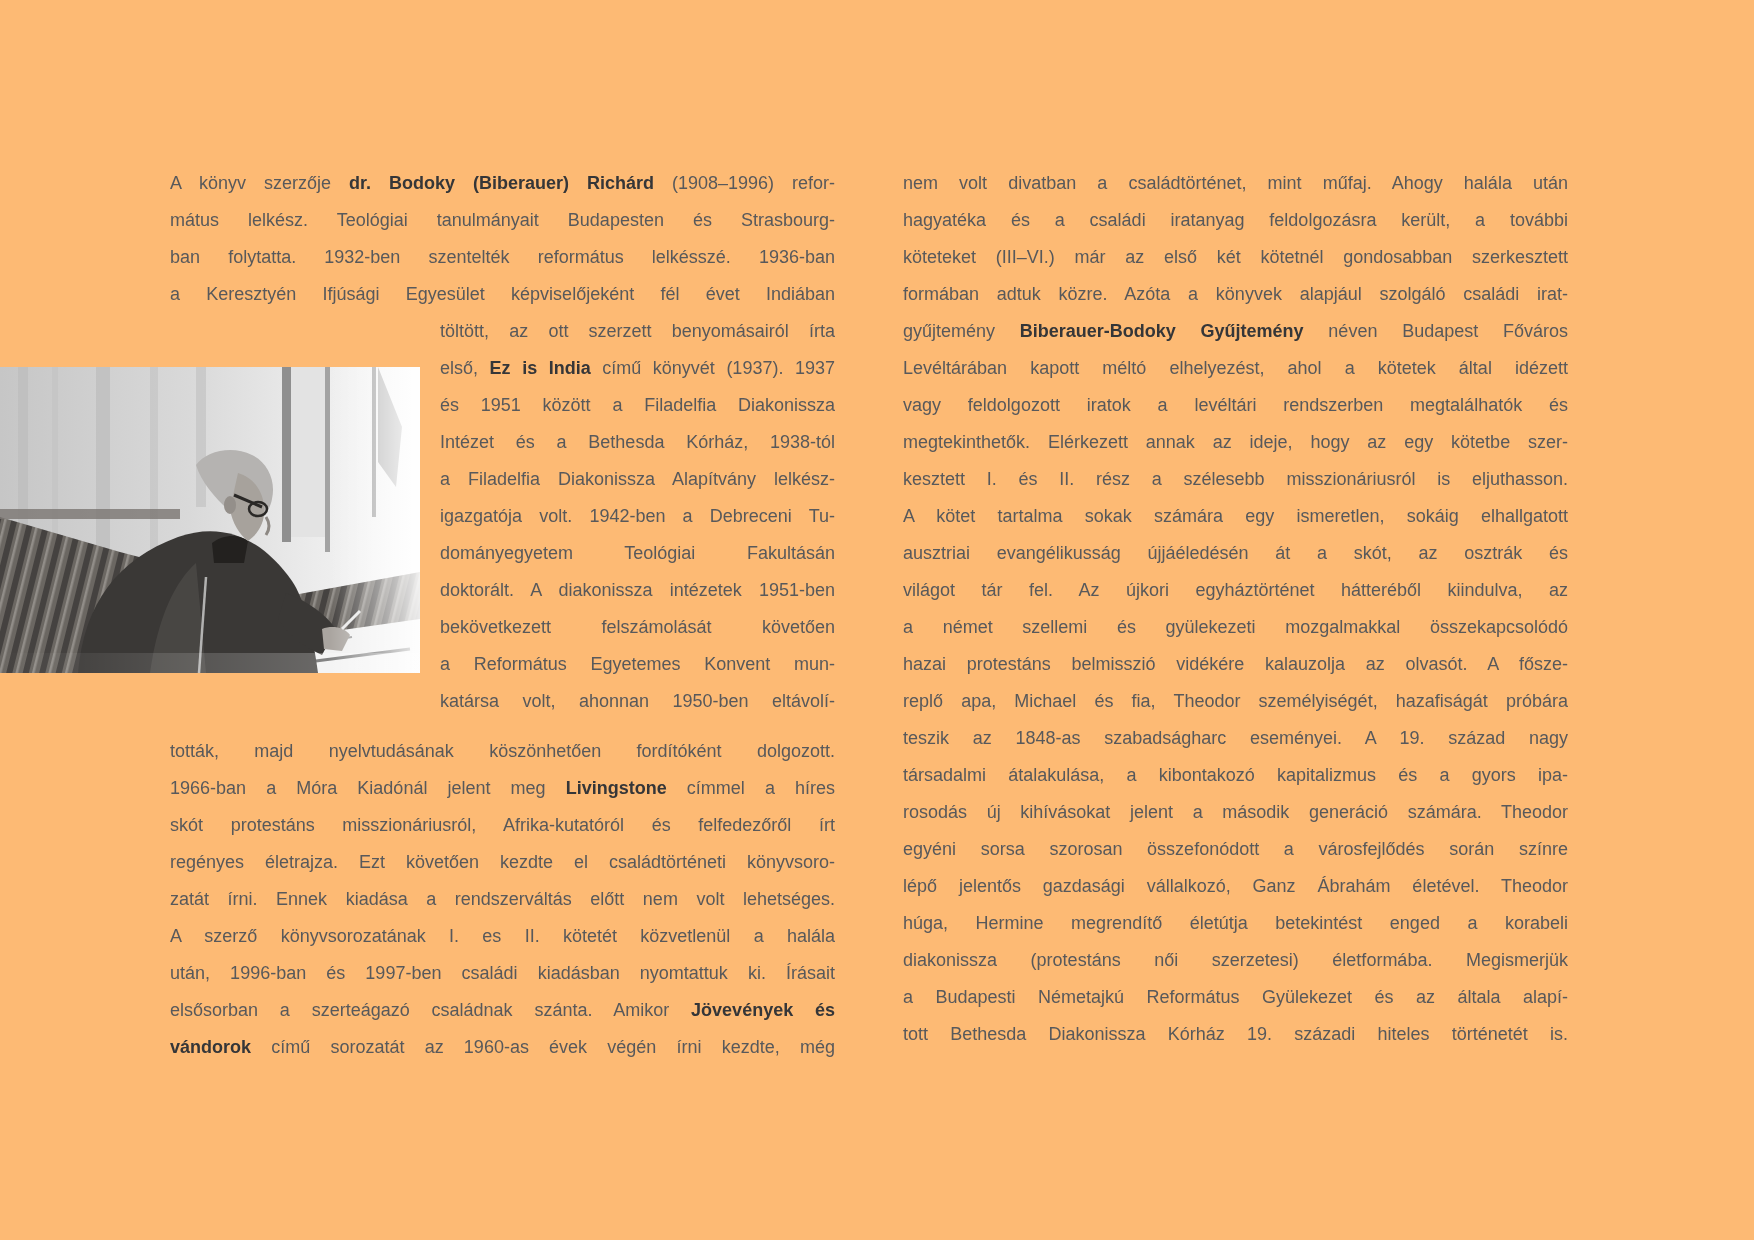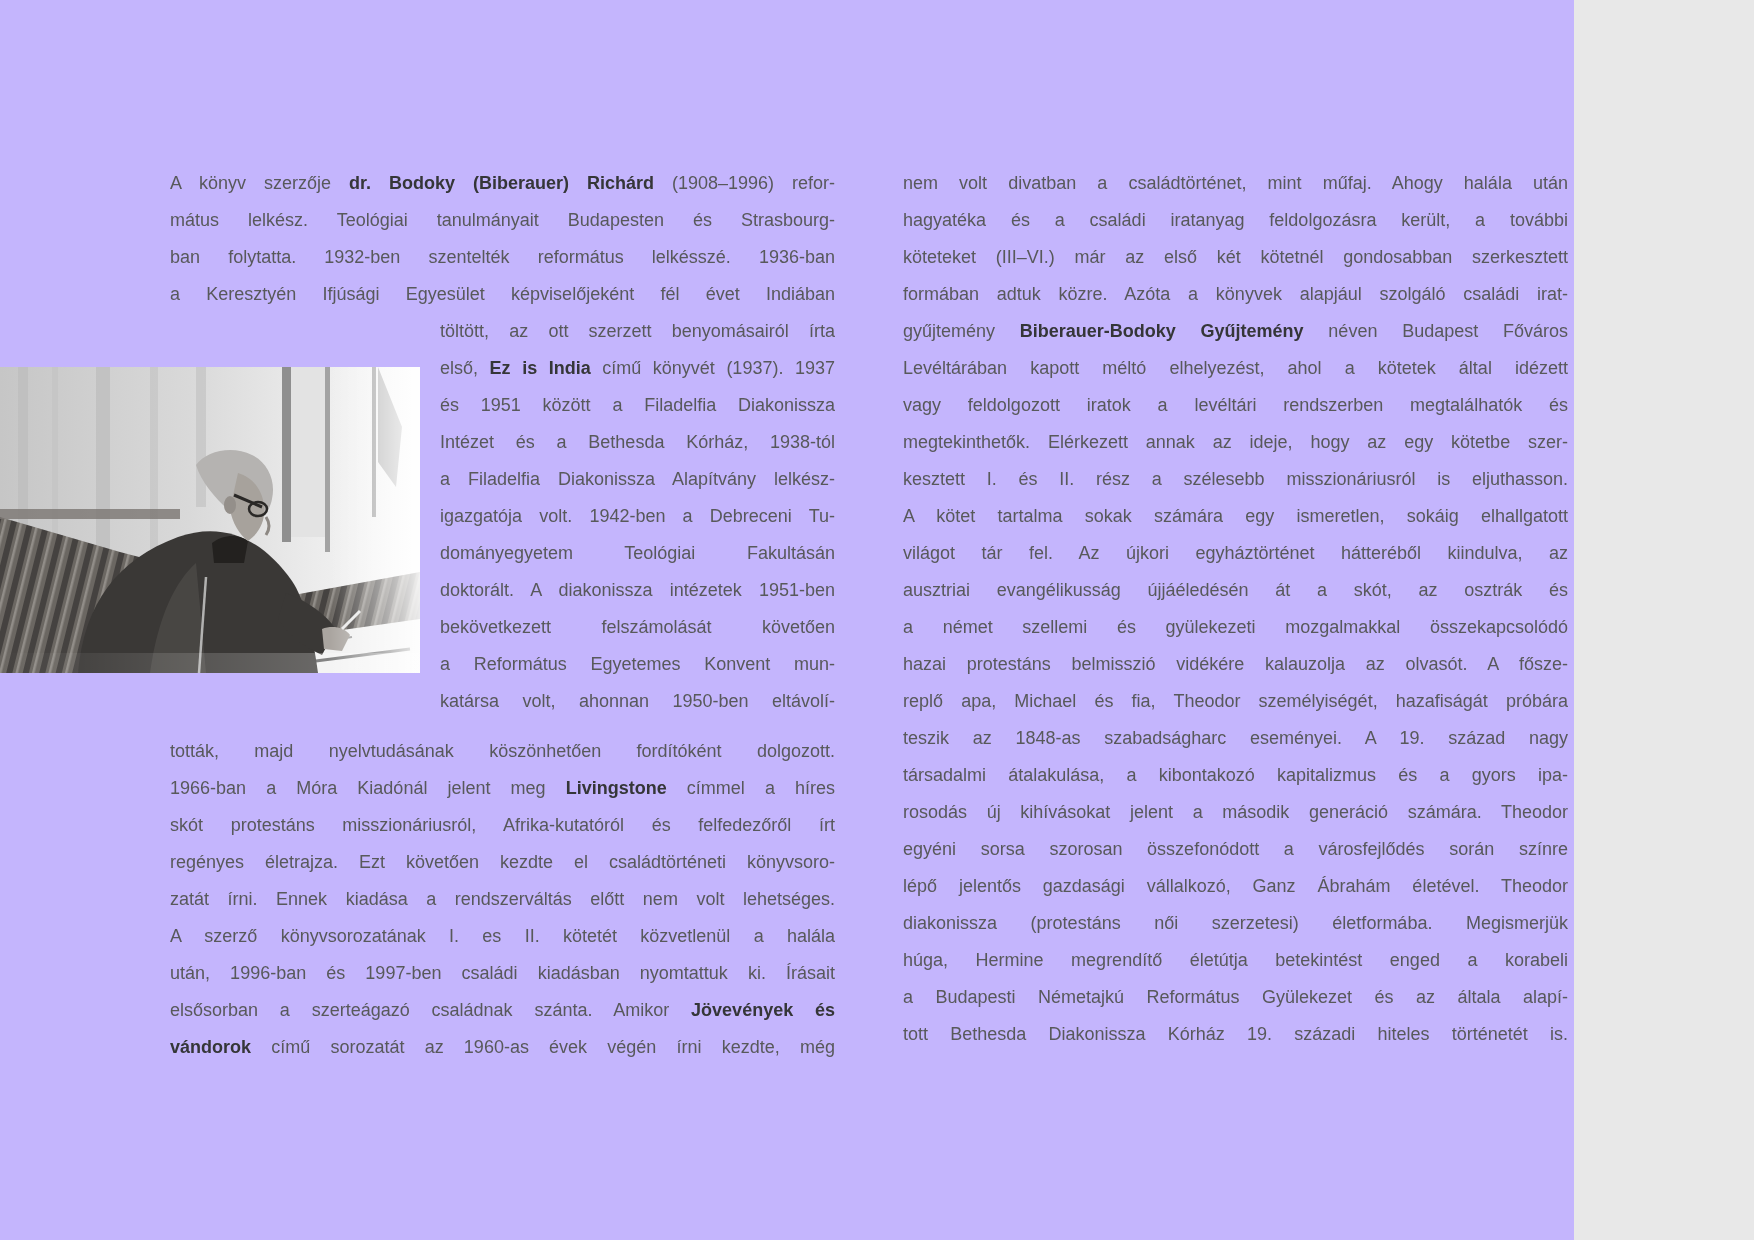--- a/index.html
+++ b/index.html
@@ -1,19 +1,19 @@
 <!DOCTYPE html>
 <html><head>
 <meta charset="utf-8">
 <style>
   html,body{margin:0;padding:0;background:#e8e8e8;}
   .page{
     position:relative;
-    width:1574px;height:1240px;
-    background:#c4b5fd;
+    width:1754px;height:1240px;
+    background:#fdba74;
     overflow:hidden;
     font-family:"Liberation Sans","DejaVu Sans",sans-serif;
   }
   .textblock{
     position:absolute;
     color:#58595b;
     font-size:18px;
     line-height:37px;
     font-stretch:condensed;
   }
@@ -144,29 +144,29 @@
       <div class="line"><span>nem volt divatban a családtörténet, mint műfaj. Ahogy halála után</span></div>
       <div class="line"><span>hagyatéka és a családi iratanyag feldolgozásra került, a további</span></div>
       <div class="line"><span>köteteket (III–VI.) már az első két kötetnél gondosabban szerkesztett</span></div>
       <div class="line"><span>formában adtuk közre. Azóta a könyvek alapjául szolgáló családi irat-</span></div>
       <div class="line"><span>gyűjtemény </span><span class="b" style="color: rgb(53, 54, 56);">Biberauer-Bodoky Gyűjtemény</span><span> néven Budapest Főváros</span></div>
       <div class="line"><span>Levéltárában kapott méltó elhelyezést, ahol a kötetek által idézett</span></div>
       <div class="line"><span>vagy feldolgozott iratok a levéltári rendszerben megtalálhatók és</span></div>
       <div class="line"><span>megtekinthetők. Elérkezett annak az ideje, hogy az egy kötetbe szer-</span></div>
       <div class="line"><span>kesztett I. és II. rész a szélesebb misszionáriusról is eljuthasson.</span></div>
       <div class="line"><span>A kötet tartalma sokak számára egy ismeretlen, sokáig elhallgatott</span></div>
+      <div class="line"><span>ausztriai evangélikusság újjáéledésén át a skót, az osztrák és</span></div>
       <div class="line"><span>világot tár fel. Az újkori egyháztörténet hátteréből kiindulva, az</span></div>
-      <div class="line"><span>ausztriai evangélikusság újjáéledésén át a skót, az osztrák és</span></div>
       <div class="line"><span>a német szellemi és gyülekezeti mozgalmakkal összekapcsolódó</span></div>
       <div class="line"><span>hazai protestáns belmisszió vidékére kalauzolja az olvasót. A fősze-</span></div>
       <div class="line"><span>replő apa, Michael és fia, Theodor személyiségét, hazafiságát próbára</span></div>
       <div class="line"><span>teszik az 1848-as szabadságharc eseményei. A 19. század nagy</span></div>
       <div class="line"><span>társadalmi átalakulása, a kibontakozó kapitalizmus és a gyors ipa-</span></div>
       <div class="line"><span>rosodás új kihívásokat jelent a második generáció számára. Theodor</span></div>
       <div class="line"><span>egyéni sorsa szorosan összefonódott a városfejlődés során színre</span></div>
       <div class="line"><span>lépő jelentős gazdasági vállalkozó, Ganz Ábrahám életével. Theodor</span></div>
+      <div class="line"><span>húga, Hermine megrendítő életútja betekintést enged a korabeli</span></div>
       <div class="line"><span>diakonissza (protestáns női szerzetesi) életformába. Megismerjük</span></div>
-      <div class="line"><span>húga, Hermine megrendítő életútja betekintést enged a korabeli</span></div>
       <div class="line"><span>a Budapesti Németajkú Református Gyülekezet és az általa alapí-</span></div>
       <div class="line"><span>tott Bethesda Diakonissza Kórház 19. századi hiteles történetét is.</span></div>
     </div>
 
 </div>
 
 </body></html>

